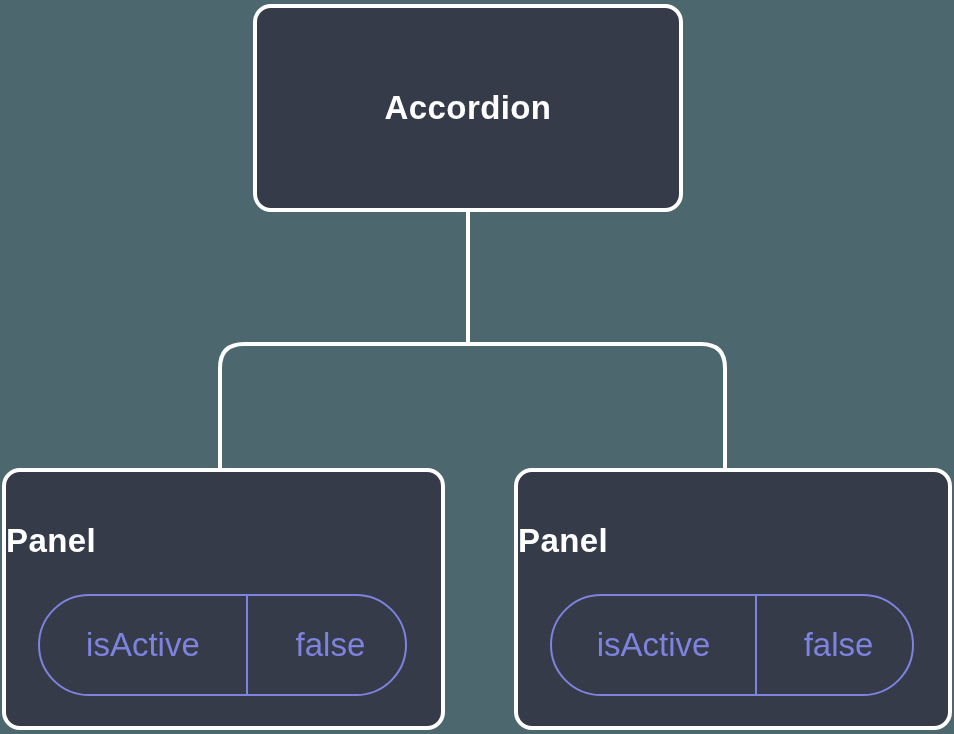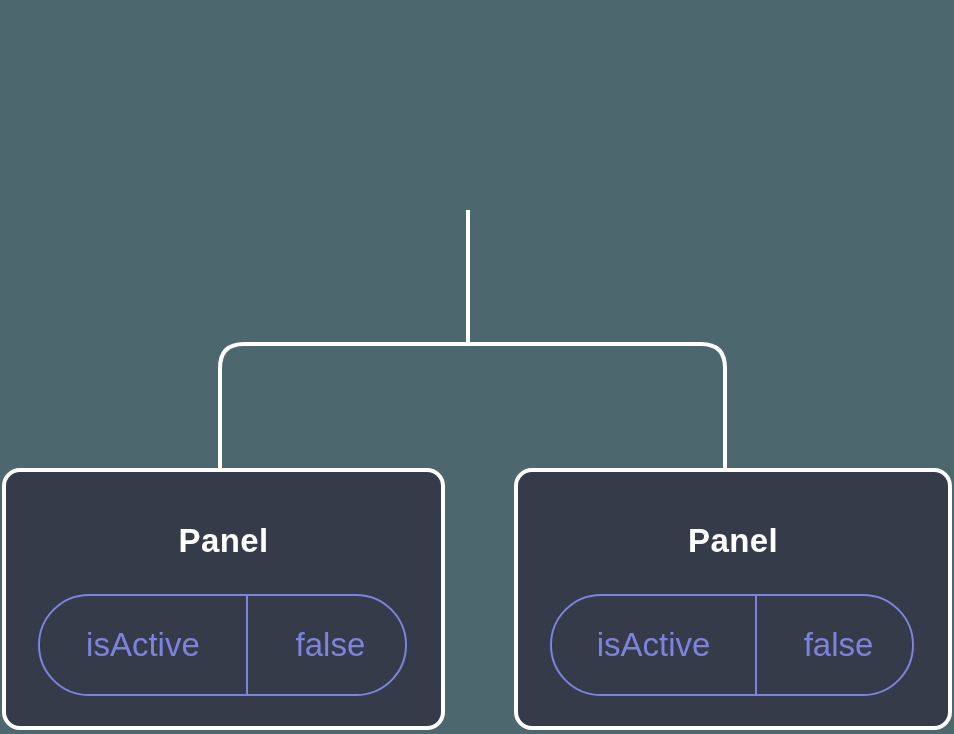--- a/index.html
+++ b/index.html
@@ -54,21 +54,20 @@
     left: 514px;
     top: 468px;
     width: 438px;
     height: 262px;
   }
   .panel-title {
     position: absolute;
     left: 0;
     right: 0;
     top: 50px;
-    text-align: center;
   }
   .state-pill {
     position: absolute;
     left: 32px;
     right: 34px;
     top: 122px;
     height: 102px;
     box-sizing: border-box;
     border: 2px solid var(--accent, #7e83df);
     border-radius: 51px;
@@ -95,20 +94,23 @@
 </head>
 <body>
 
 <div class="canvas">
 
   <svg class="connector-svg" viewBox="0 0 954 734" aria-hidden="true">
     <path d="M468 210 L468 344" fill="none" stroke="#ffffff" stroke-width="4"></path>
     <path d="M220 470 L220 368 Q220 344 244 344 L701 344 Q725 344 725 368 L725 470" fill="none" stroke="#ffffff" stroke-width="4"></path>
   </svg>
 
+  <div class="node root-node">
+    <span class="node-label">Accordion</span>
+  </div>
 
   <div class="node panel-node-left">
     <span class="node-label panel-title">Panel</span>
     <div class="state-pill">
       <span class="pill-cell pill-name">isActive</span>
       <span class="pill-cell pill-value">false</span>
     </div>
   </div>
 
   <div class="node panel-node-right">

